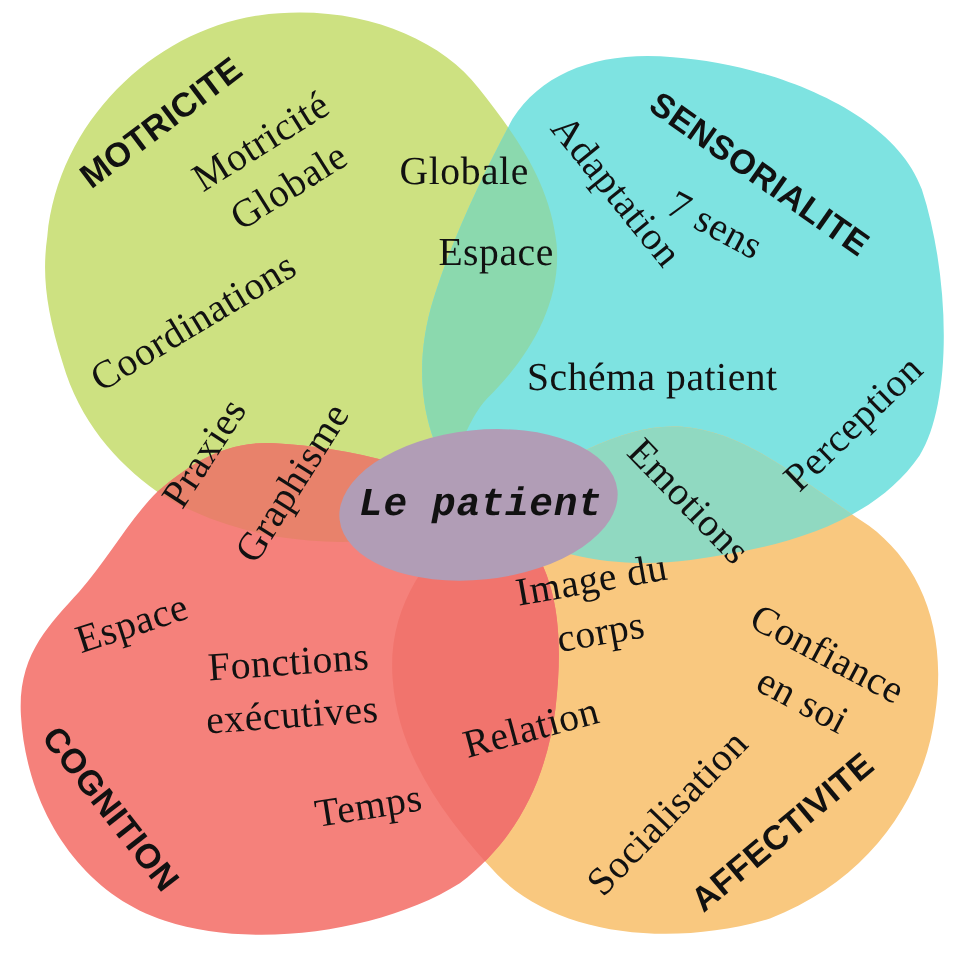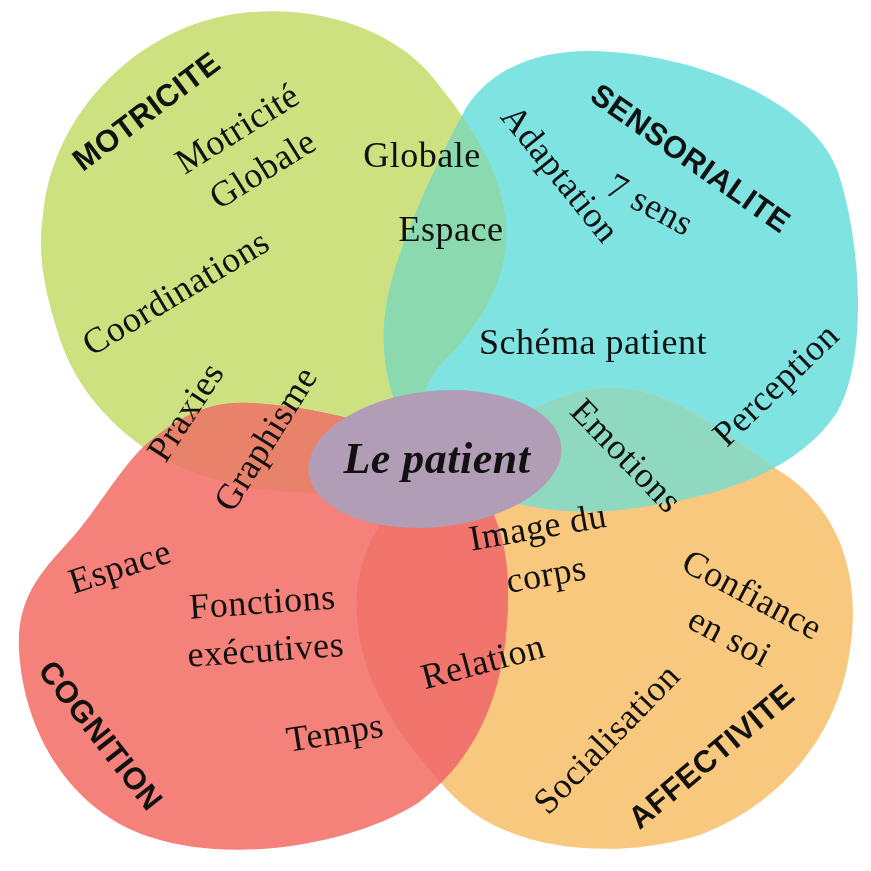--- a/index.html
+++ b/index.html
@@ -23,24 +23,24 @@
     text-align:center;
   }
   .wrap{white-space:normal;}
   .hdr{
     font-family:"Liberation Sans","DejaVu Sans",sans-serif;
     font-weight:800;
     font-size:31px;
     letter-spacing:0.5px;
   }
   .patient{
-    font-family:Liberation Serif, serif;
+    font-family:Liberation Mono, monospace;
     font-weight:700;
     font-style:italic;
-    font-size:44px;
+    font-size:36px;
   }
 </style>
 </head>
 <body>
 
 <div id="stage">
 
   <svg id="blobs" width="871" height="871" viewBox="0 0 871 871">
     <defs>
       <clipPath id="clipGreen">

